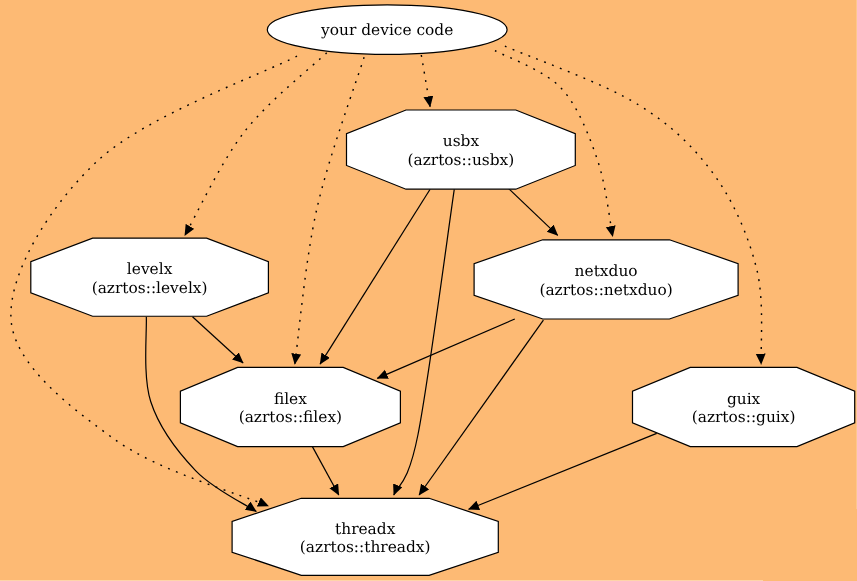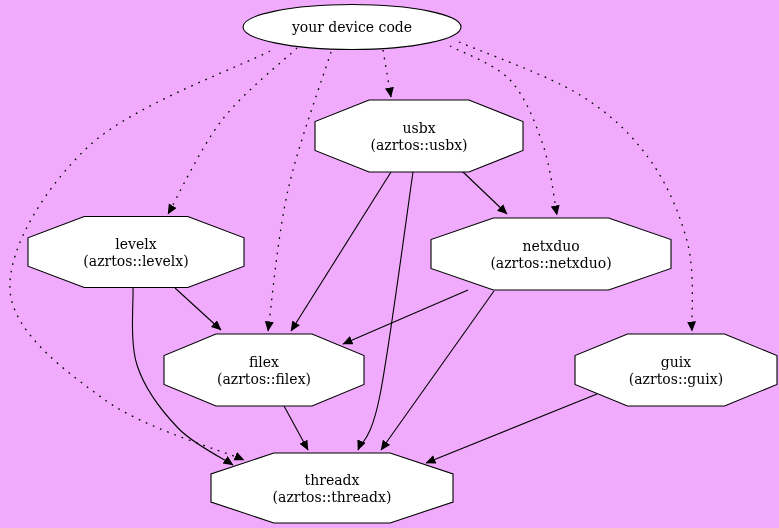--- a/index.html
+++ b/index.html
@@ -4,21 +4,21 @@
 <style>
   html, body {
     margin: 0;
     padding: 0;
     background: #ffffff;
   }
   .canvas {
     width: 779px;
     height: 528px;
     position: relative;
-    background: #f0abfc;
+    background: #fdba74;
     overflow: hidden;
   }
   svg { display: block; }
   .edge {
     fill: none;
     stroke: #000000;
     stroke-width: 1.1px;
   }
   .edge.dotted {
     stroke-dasharray: 1.7 6;

